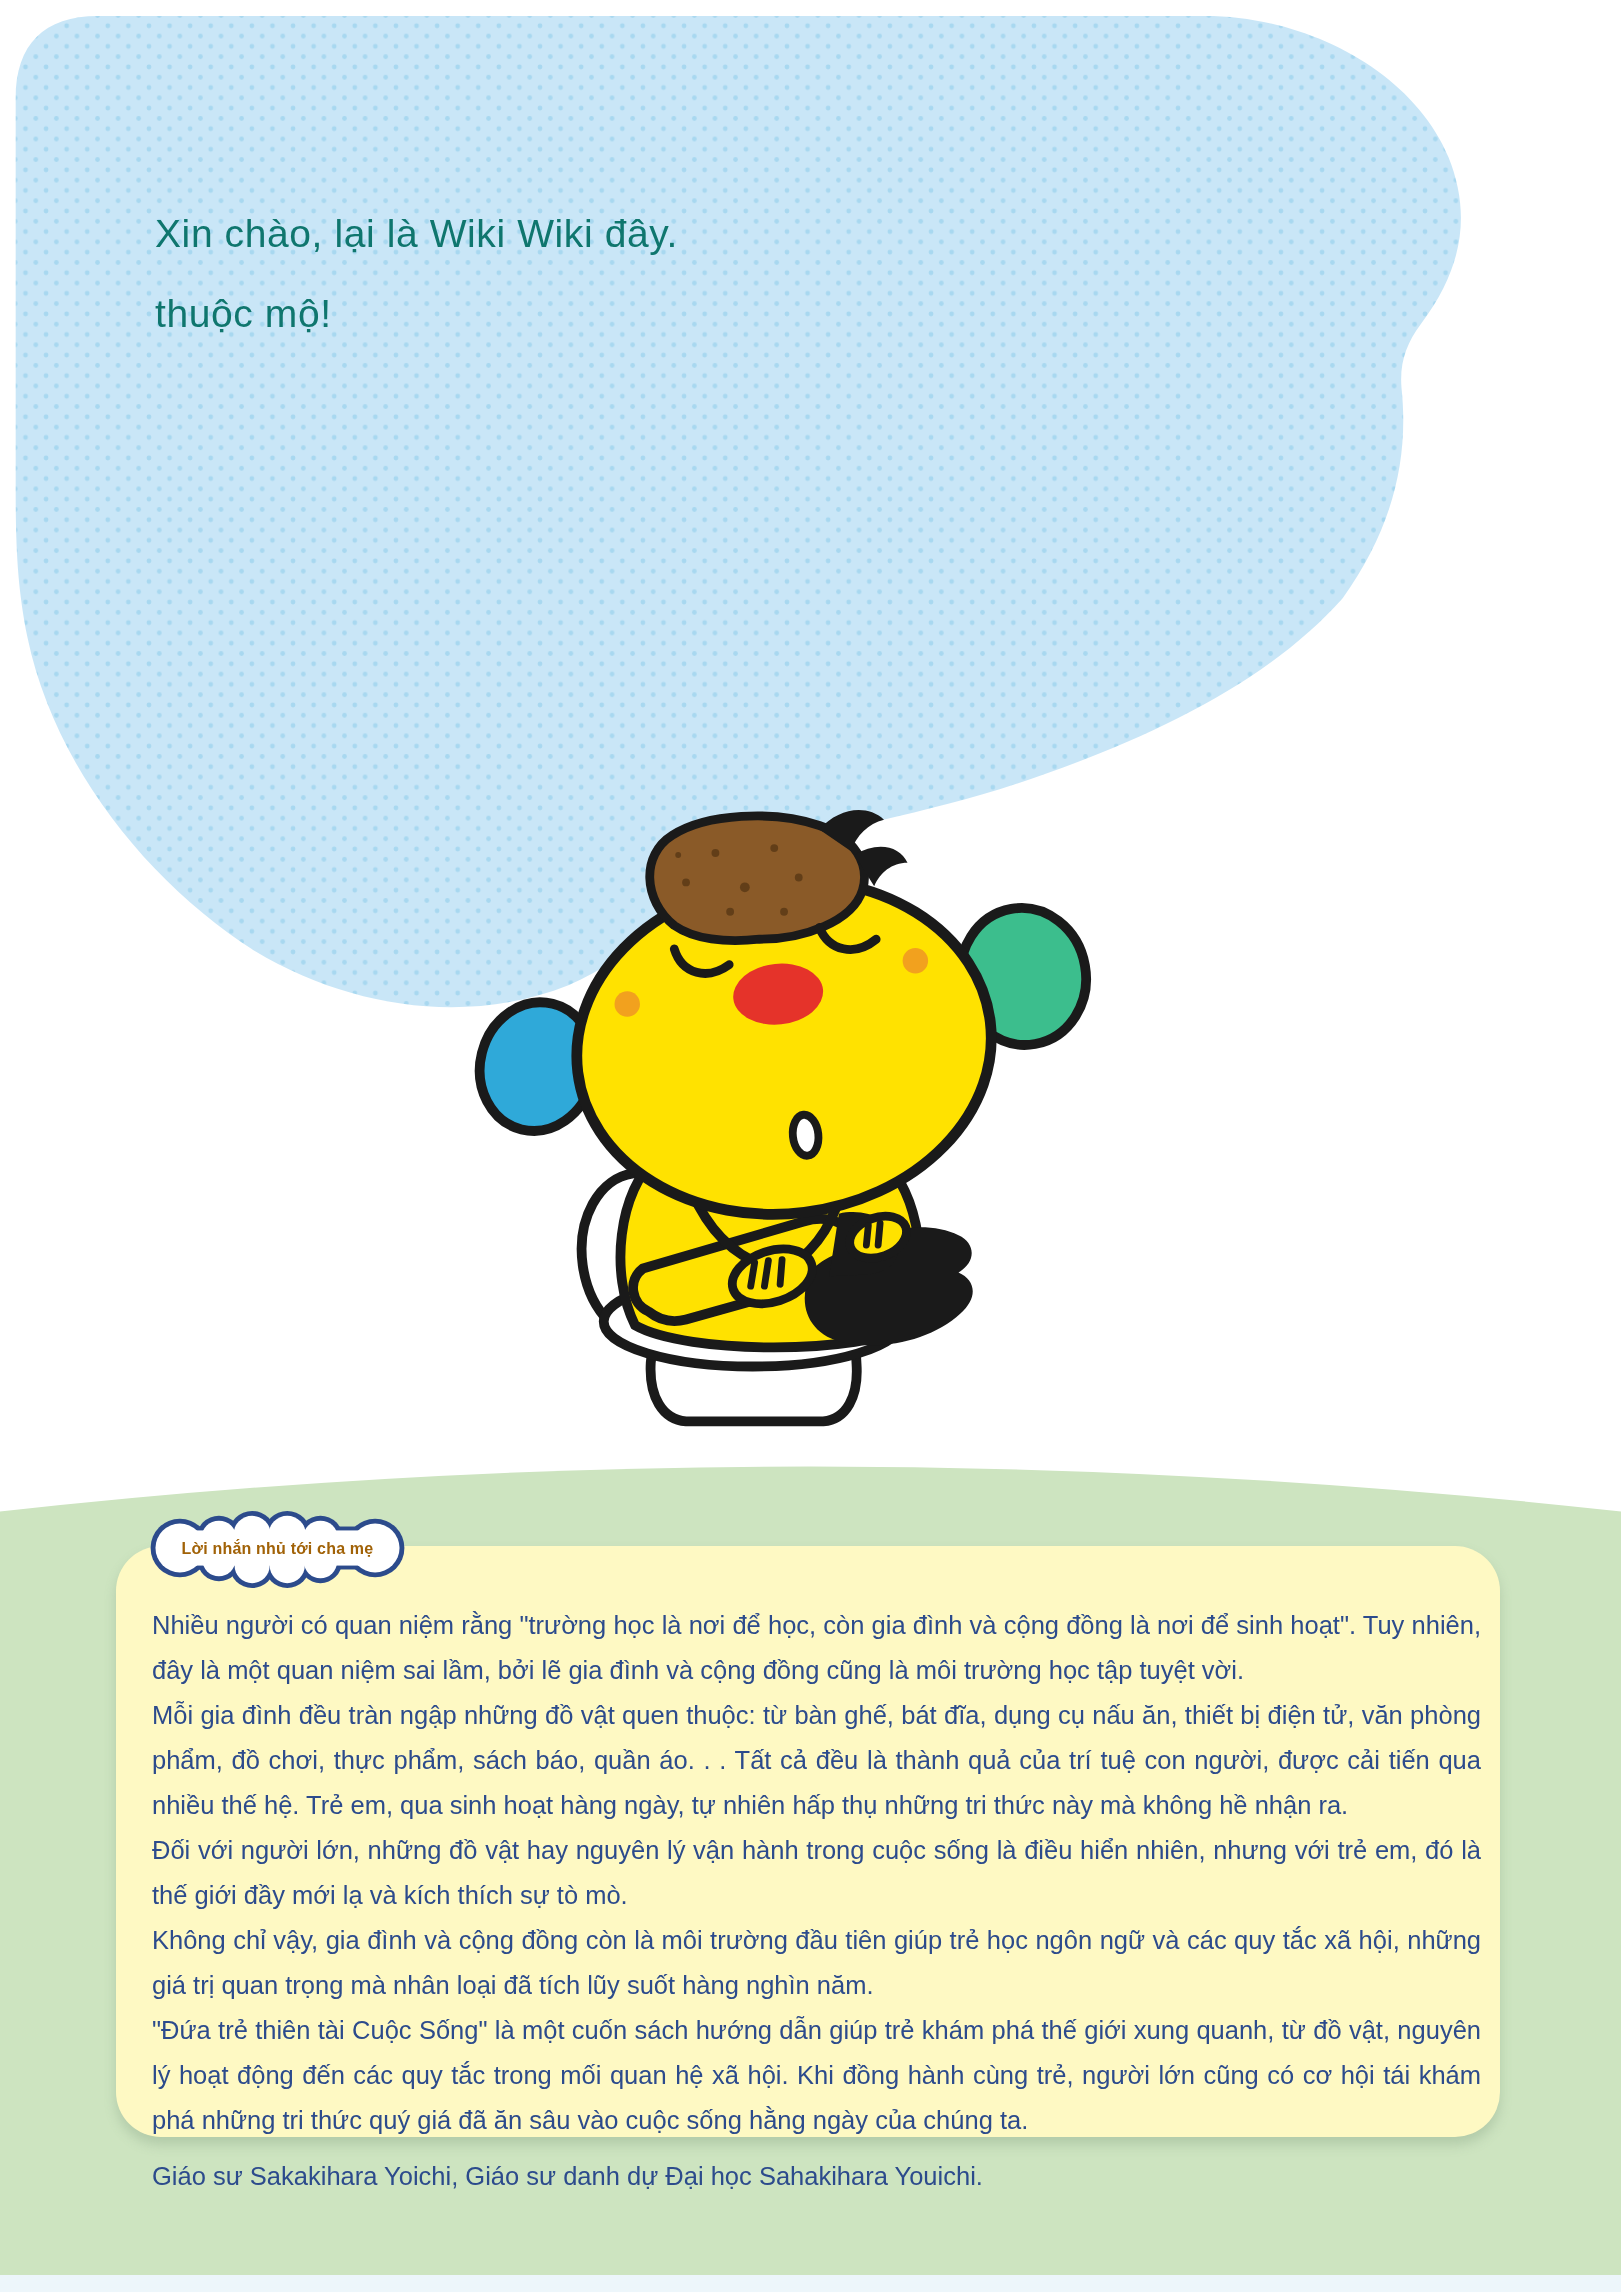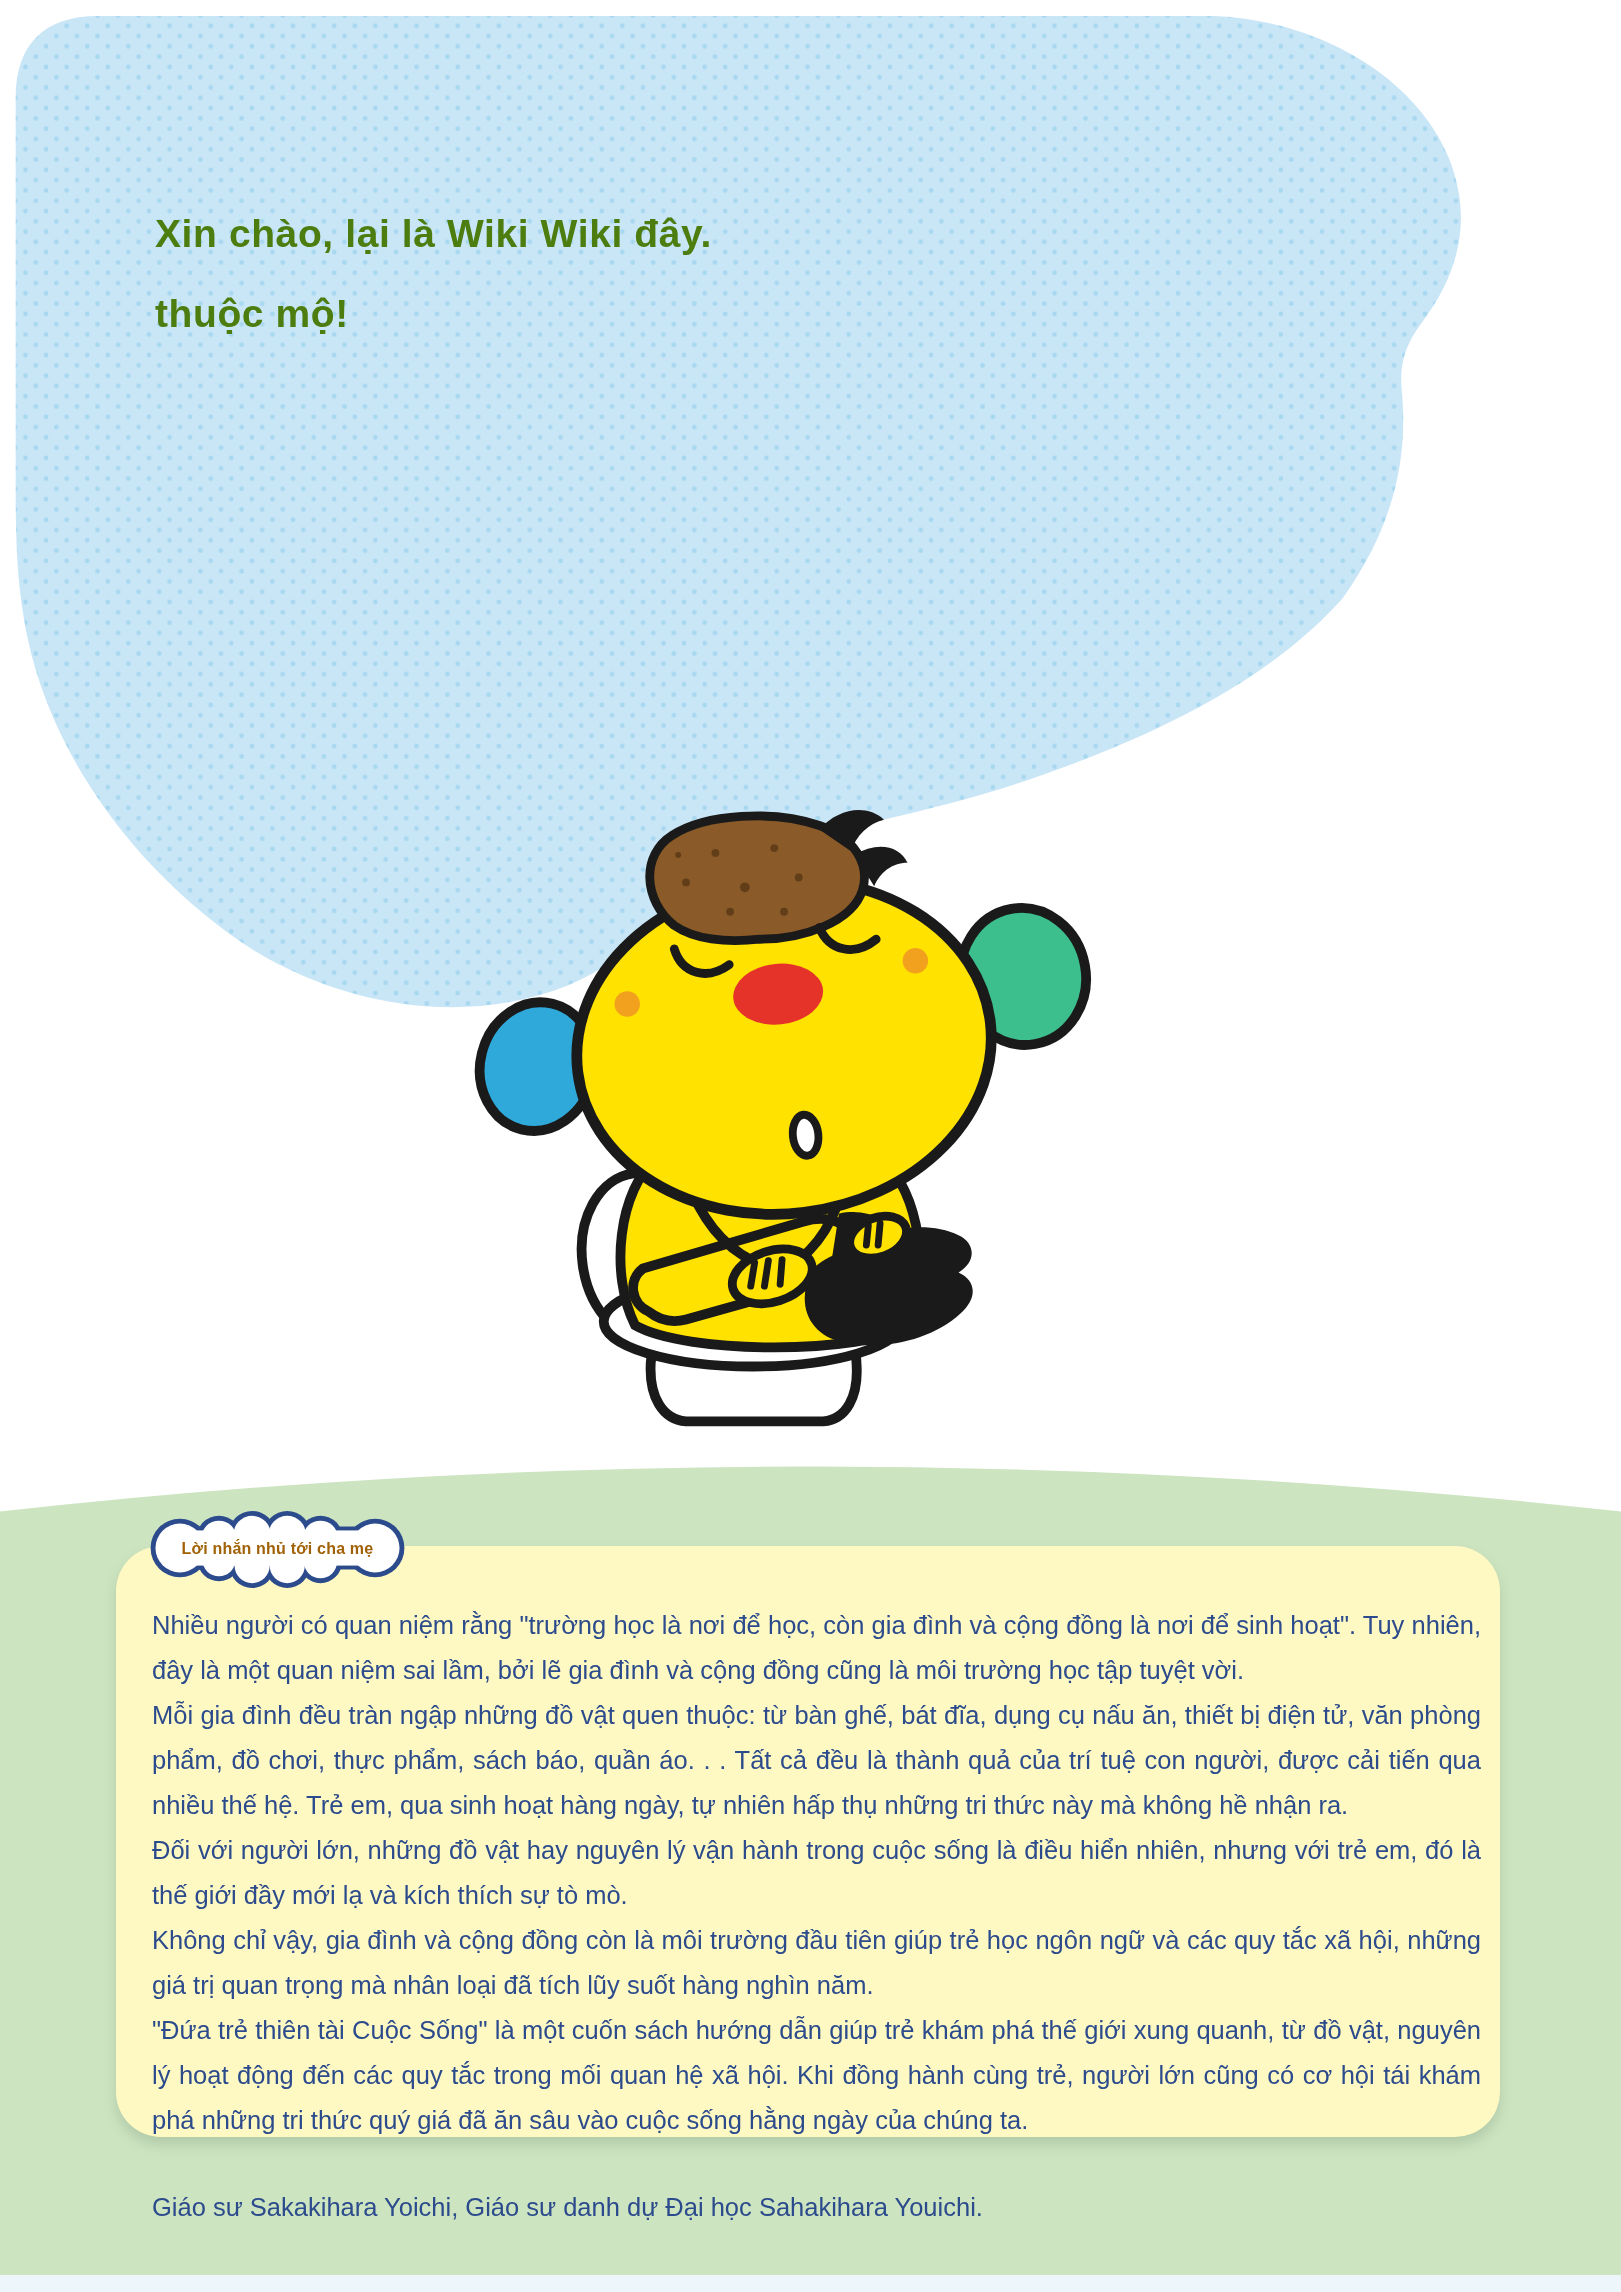--- a/index.html
+++ b/index.html
@@ -7,37 +7,37 @@
     position:relative;
     width:1621px;height:2293px;
     overflow:hidden;
     background:#ffffff;
     font-family:"Liberation Sans", sans-serif;
   }
   .art{position:absolute;left:0;top:0;width:1621px;height:2293px;display:block;}
   
   .bubble-text{
     position:absolute;left:155px;top:194px;width:1264px;
-    color:#4d7c0f;font-size:39px;letter-spacing:0.6px;
-    font-weight:700;
+    color:#0f766e;font-size:39px;letter-spacing:0.6px;
+    font-weight:400;
   }
   .bubble-text .line{height:80px;line-height:80px;white-space:nowrap;}
   
   .note-card{
     position:absolute;left:116px;top:1546px;width:1384px;height:591px;
     background:#fef9c3;border-radius:45px;
     box-shadow:0 7.8px 11.8px rgba(110,140,110,0.28);
   }
   .note-text{
     position:absolute;left:36px;top:57px;width:1329px;
     color:#2c4b8c;font-size:25.5px;line-height:45px;
     text-align:justify;
   }
   .note-text p{margin:0;}
-  .note-text .signature{margin-top:42px;text-align:left;}
+  .note-text .signature{margin-top:11px;text-align:left;}
   
   .badge-svg{position:absolute;left:147px;top:1507px;width:261px;height:82px;}
   .badge-label{
     position:absolute;left:147px;top:1535px;width:261px;height:27.4px;
     text-align:center;color:#a16207;font-size:16px;font-weight:bold;
     line-height:27.4px;letter-spacing:0.2px;
   }
 </style>
 </head>
 <body>

